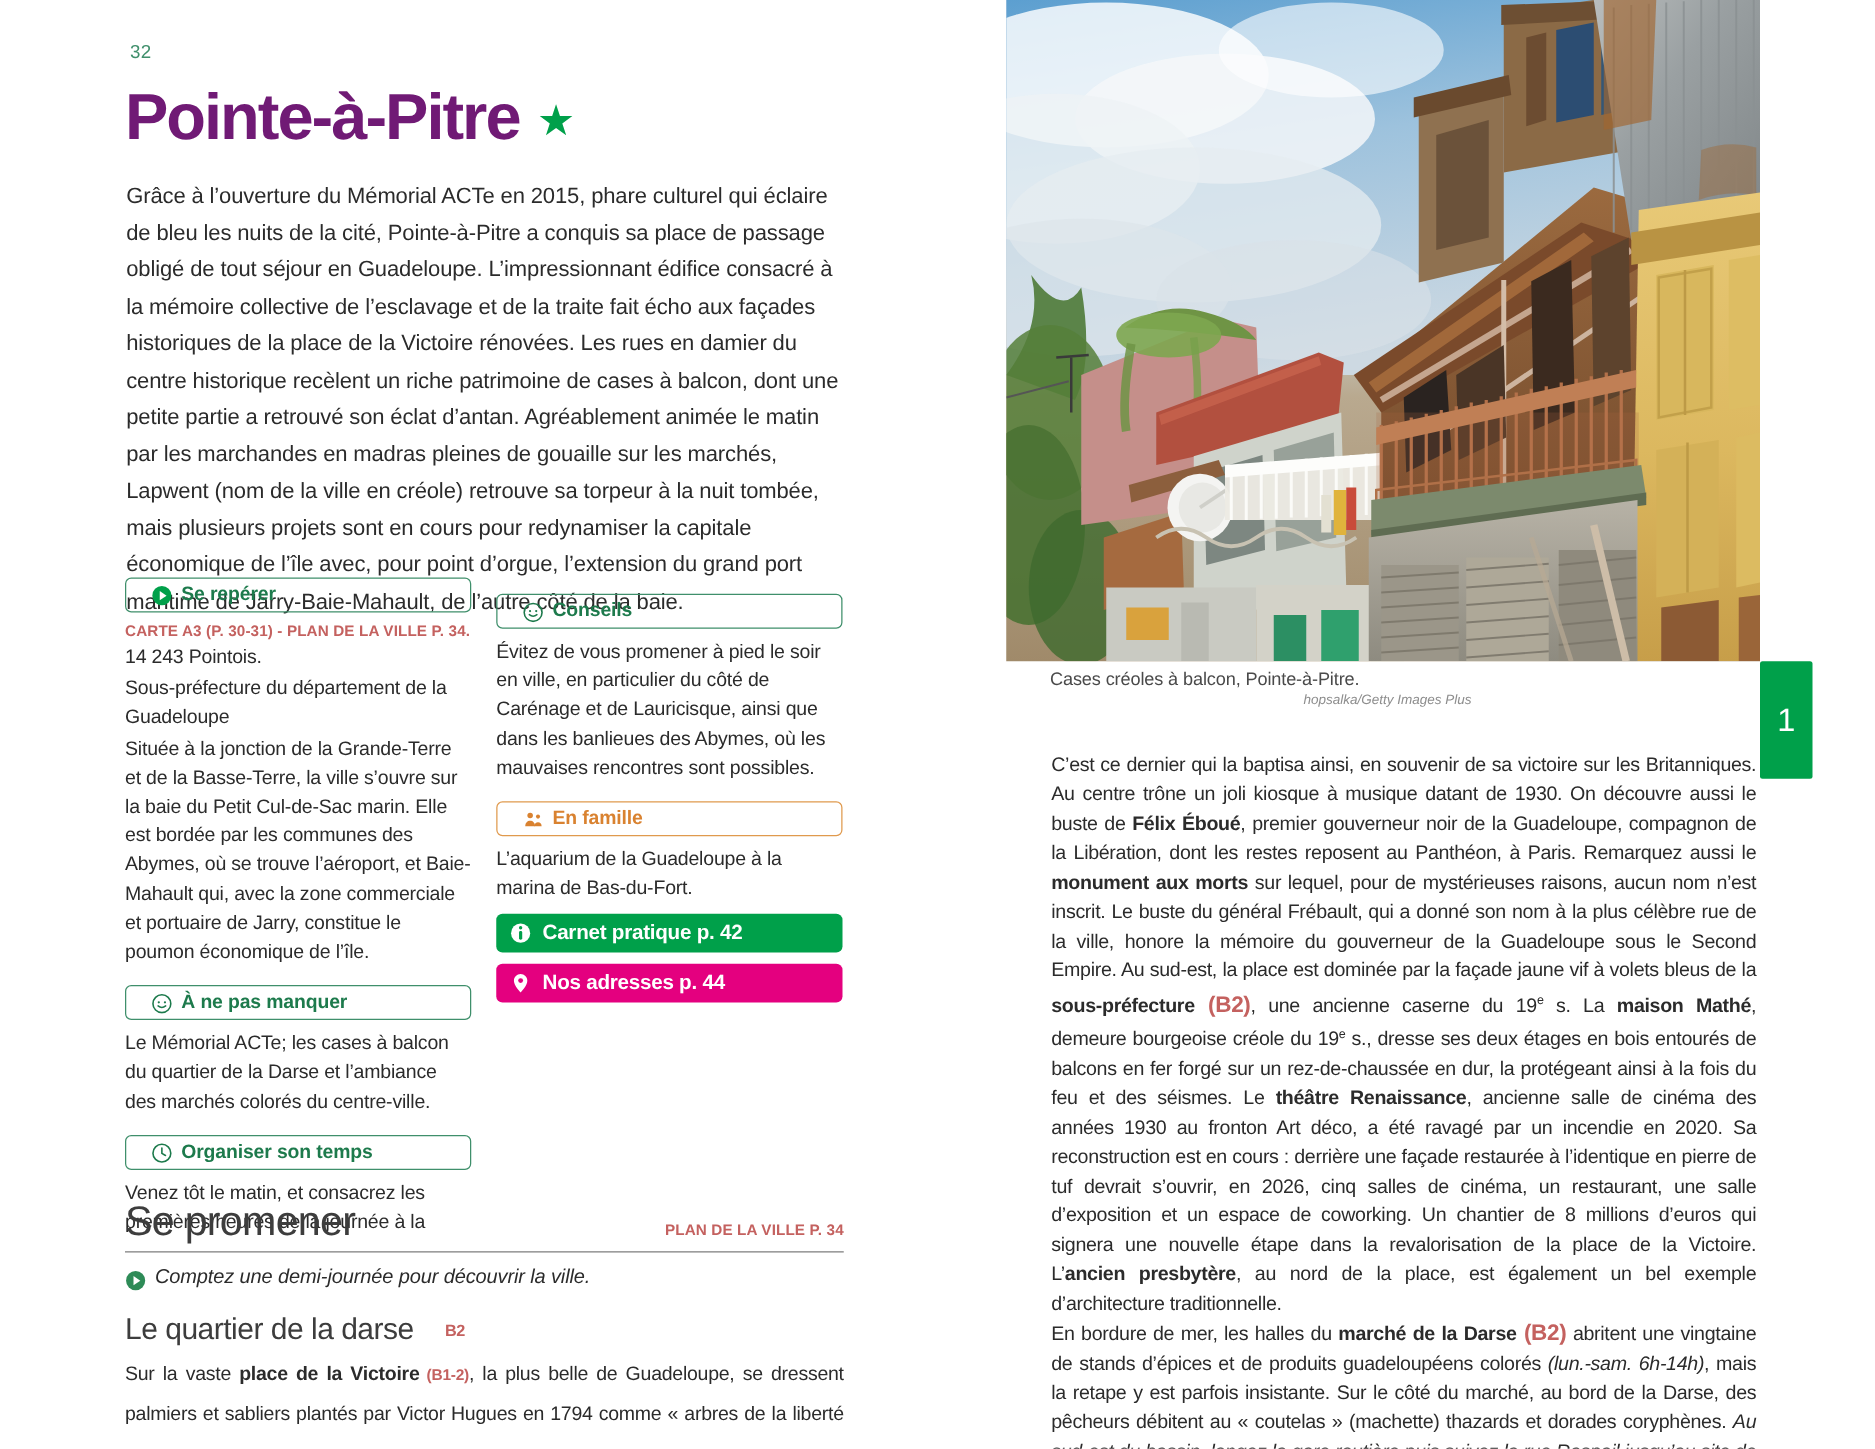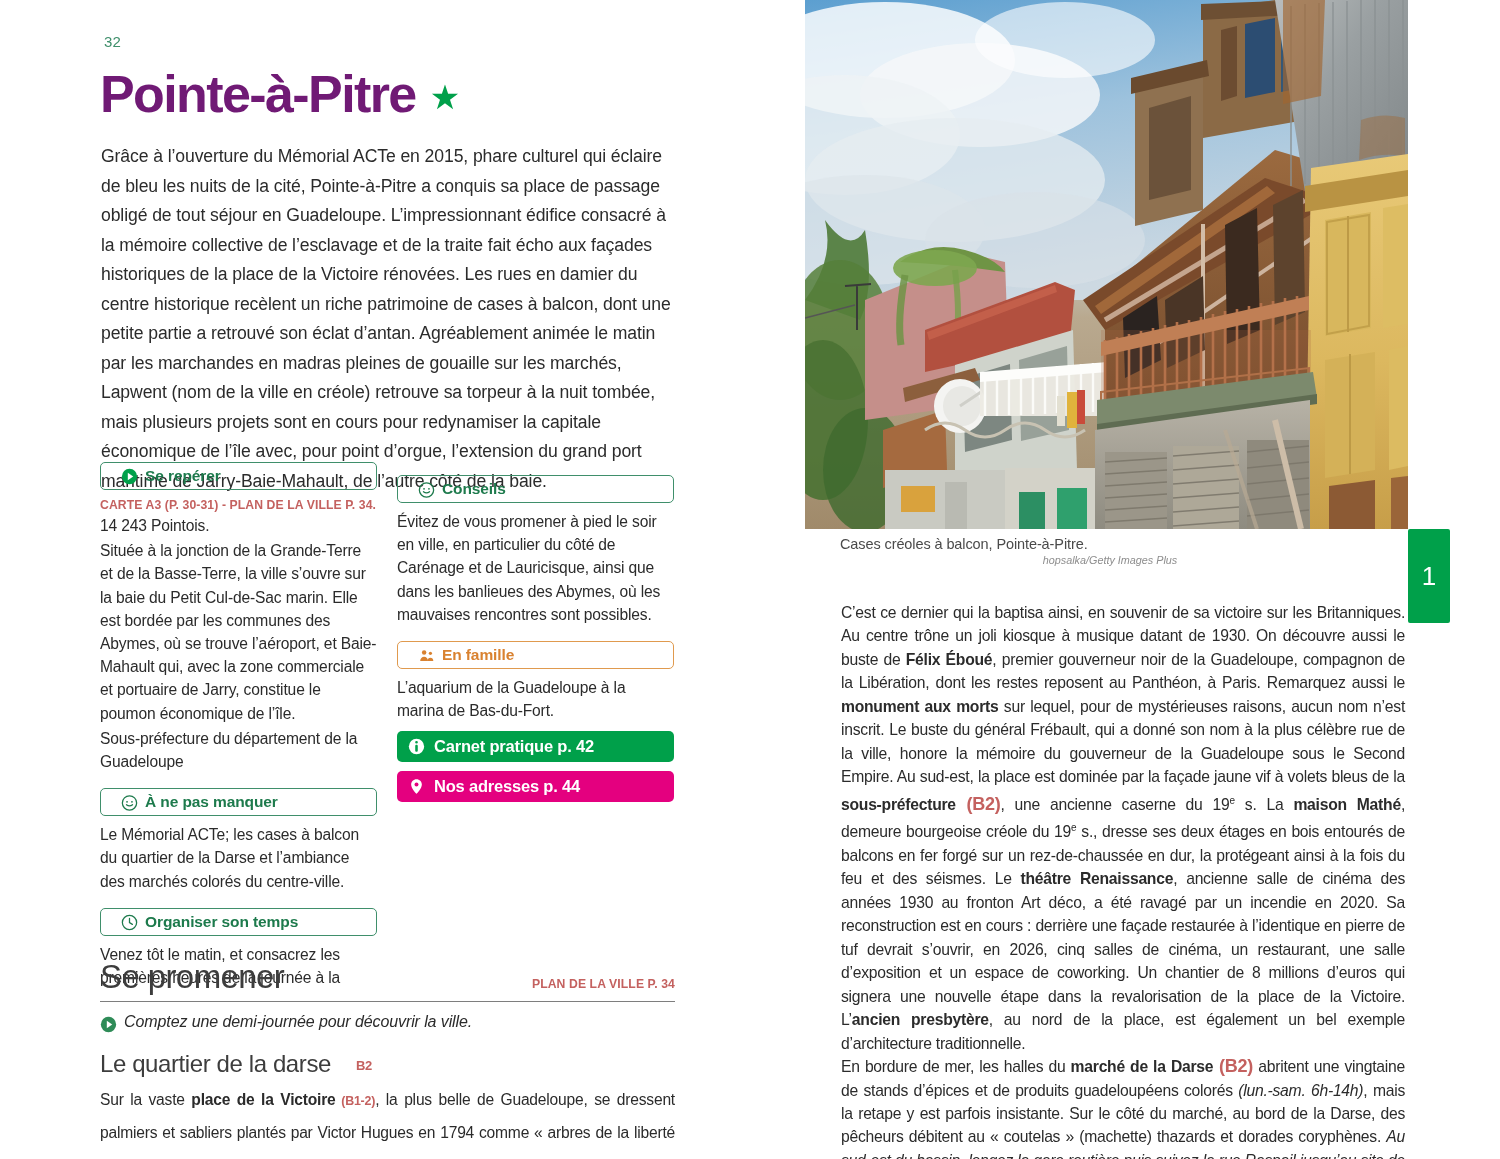--- a/index.html
+++ b/index.html
@@ -156,22 +156,22 @@
             <svg viewBox="0 0 20 20">
                 <circle cx="10" cy="10" r="9" fill="#00a04a"></circle>
                 <path d="M8 5.6 L14.4 10 L8 14.4 Z" fill="#fff"></path>
               </svg>
           </span>
           <span class="lbl">Se repérer</span>
         </div>
 
         <div class="redline">CARTE A3 (P. 30-31) - PLAN DE LA VILLE P. 34.</div>
         <p class="btxt">14 243 Pointois.</p>
+        <p class="btxt">Sous-préfecture du département de la Guadeloupe</p>
         <p class="btxt">Située à la jonction de la Grande-Terre et de la Basse-Terre, la ville s’ouvre sur la baie du Petit Cul-de-Sac marin. Elle est bordée par les communes des Abymes, où se trouve l’aéroport, et Baie-Mahault qui, avec la zone commerciale et portuaire de Jarry, constitue le poumon économique de l’île.</p>
-        <p class="btxt">Sous-préfecture du département de la Guadeloupe</p>
 
         <div class="gap"></div>
 
         <div class="ibox">
           <span class="ico">
             <svg viewBox="0 0 20 20">
                 <circle cx="10" cy="10.5" r="8.4" fill="none" stroke="#1d7a4c" stroke-width="1.5"></circle>
                 <circle cx="7.1" cy="9.2" r="1.05" fill="#1d7a4c"></circle>
                 <circle cx="12.9" cy="9.2" r="1.05" fill="#1d7a4c"></circle>
                 <path d="M6.4 12.6 Q10 15.6 13.6 12.6" fill="none" stroke="#1d7a4c" stroke-width="1.4" stroke-linecap="round"></path>

